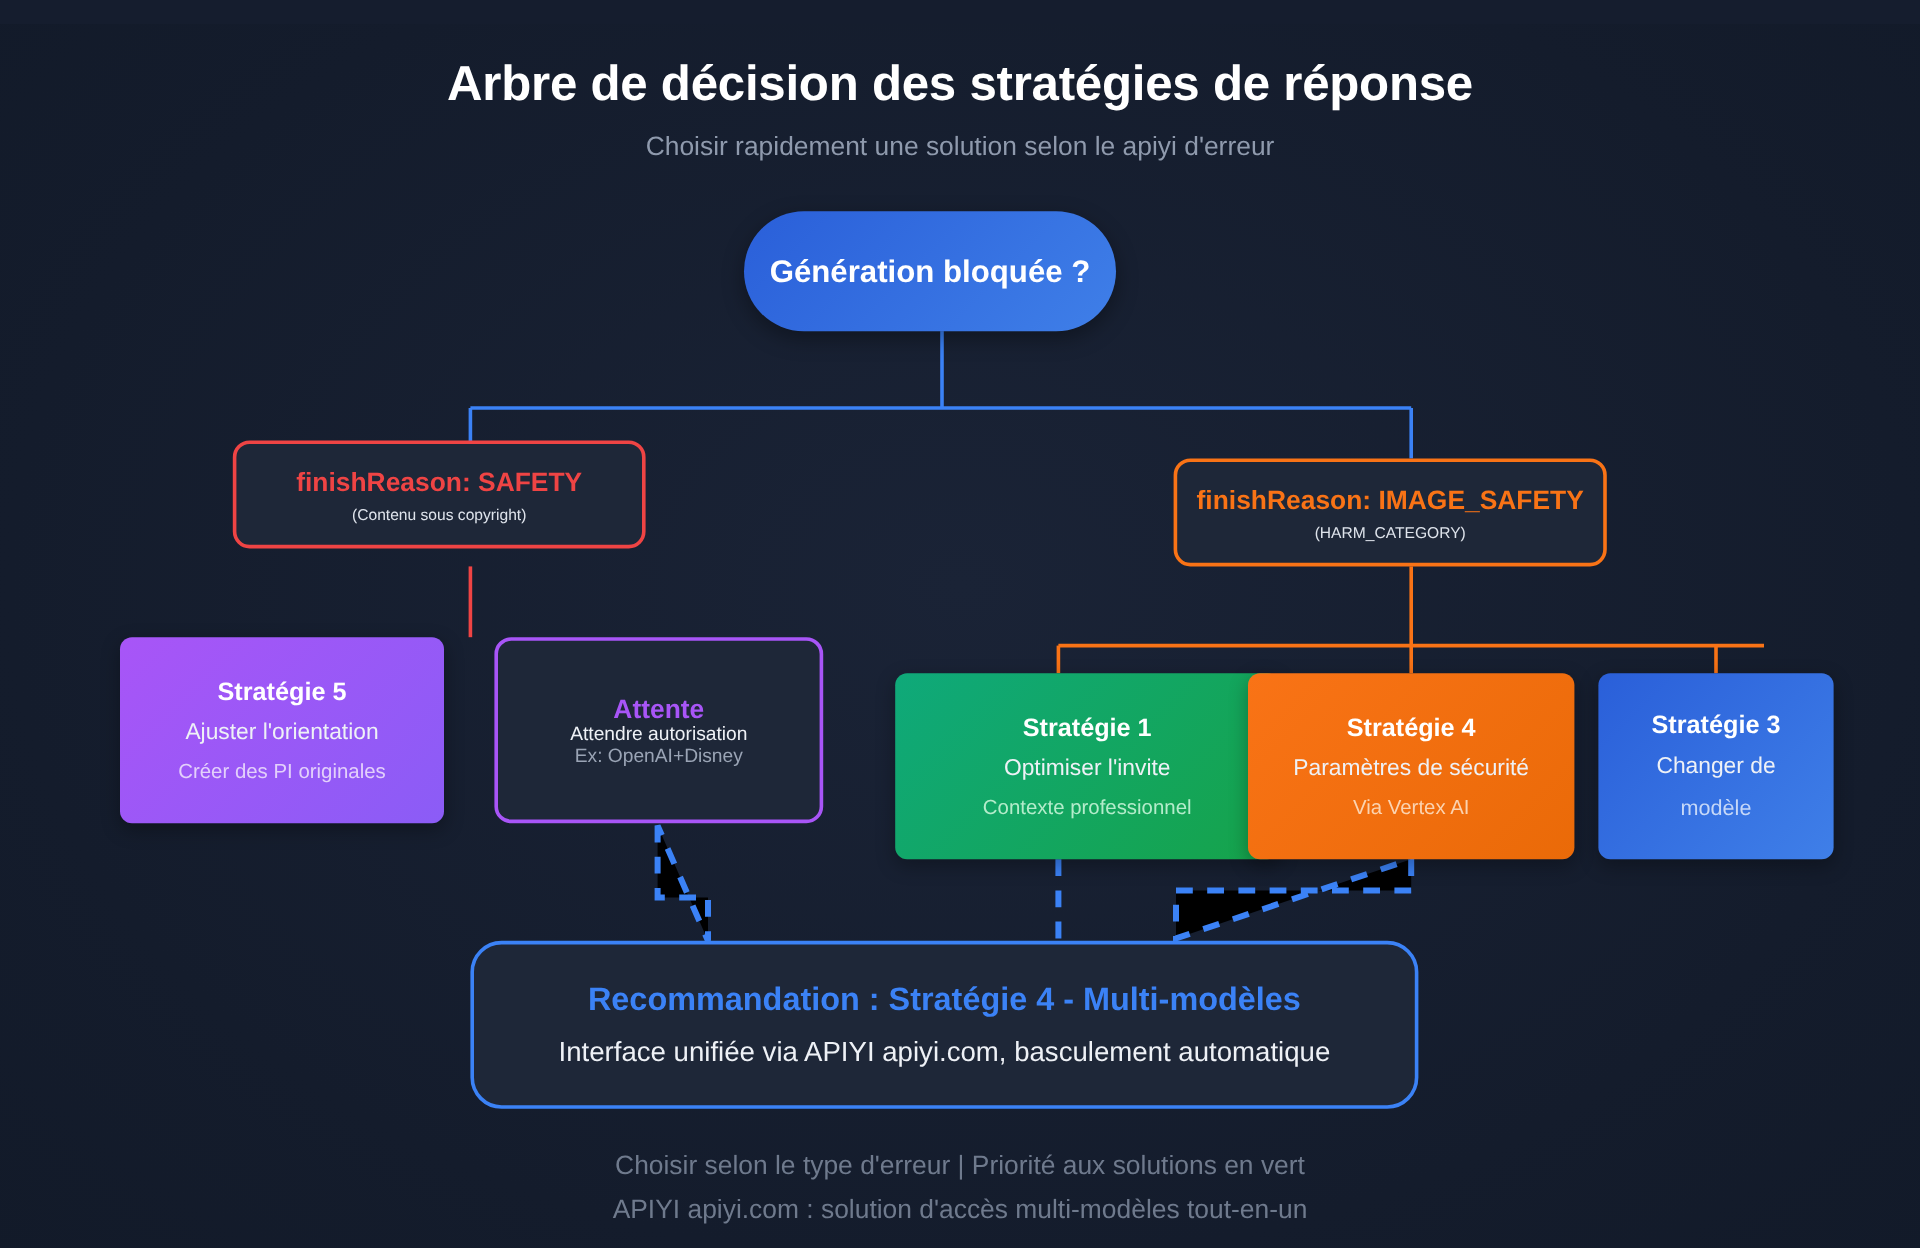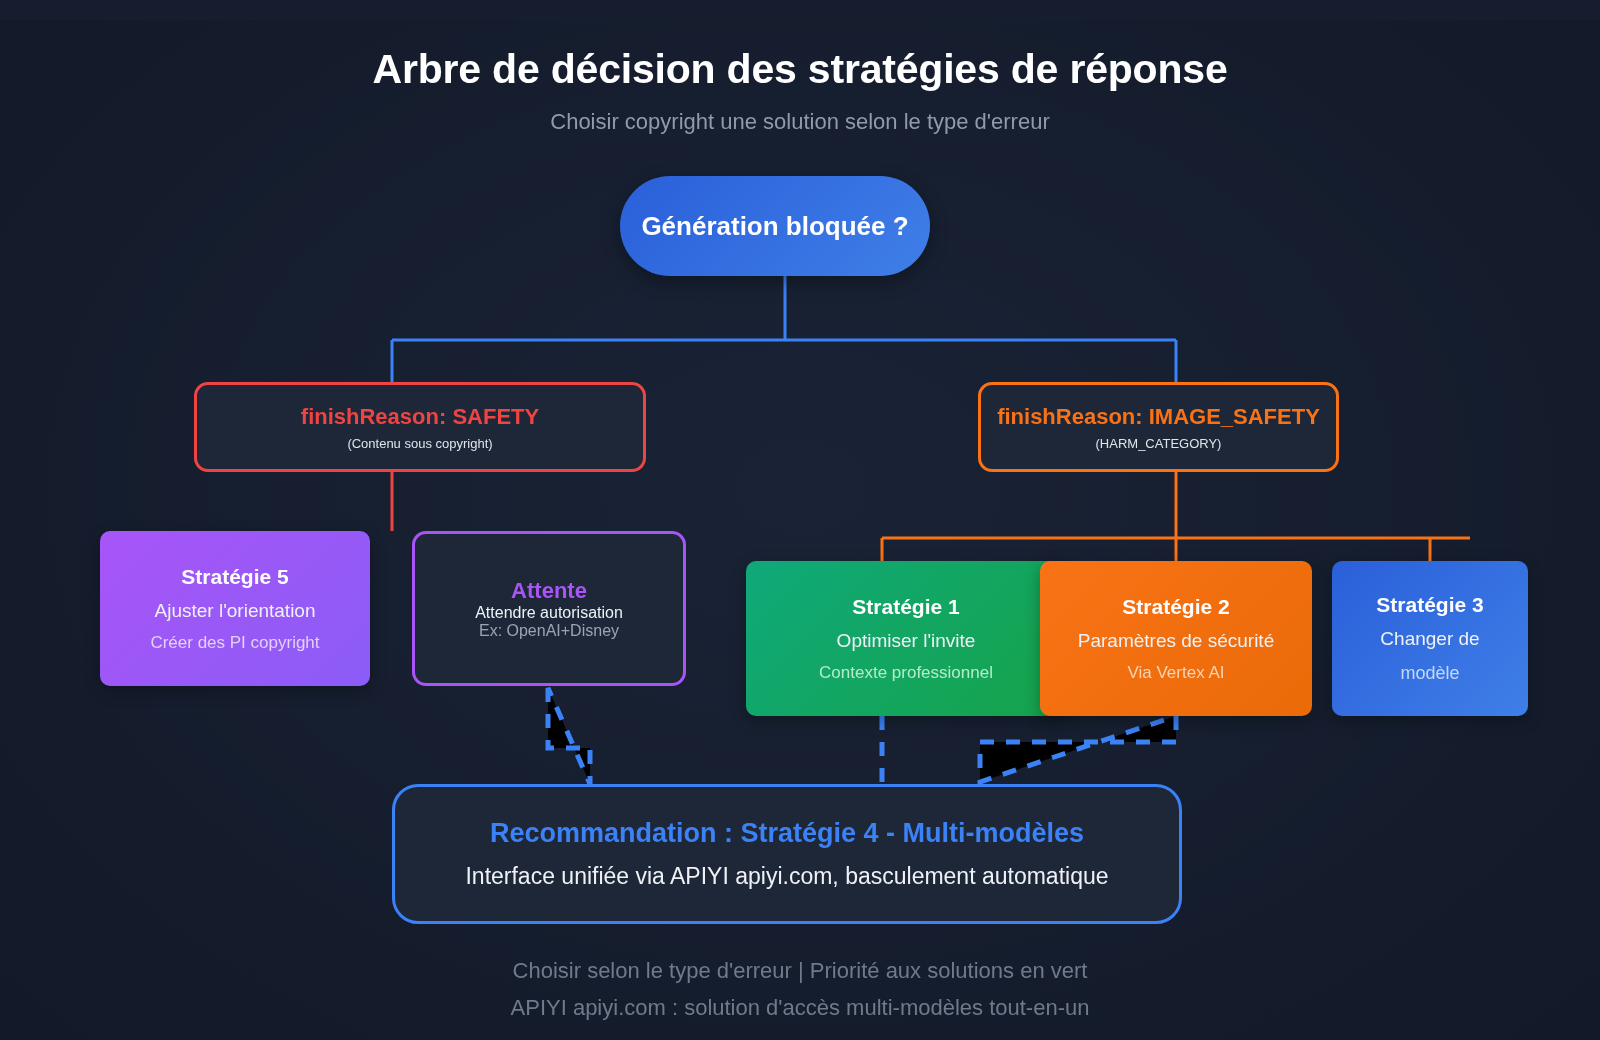--- a/index.html
+++ b/index.html
@@ -73,21 +73,21 @@
   }
   #node-root .l1 { font-size: 26px; color: #ffffff; }
 
   
   .cond {
     height: 90px;
     border-radius: 14px;
     background: #1e2738;
     border: 3px solid #ef4444;
   }
-  #node-safety { left: 194px; top: 362px; width: 452px; }
+  #node-safety { left: 194px; top: 347px; width: 344px; }
   #node-image-safety {
     left: 978px; top: 362px; width: 361px;
     border-color: #f97316;
   }
   .cond .l1 { font-size: 22px; color: #ef4444; margin-bottom: 6px; }
   #node-image-safety .l1 { color: #f97316; }
   .cond .l2 { font-size: 13px; color: #dfe4ec; }
 
   
   .card {
@@ -163,21 +163,21 @@
   }
   #footer-1 { top: 938px; }
   #footer-2 { top: 975px; }
 </style>
 </head>
 <body>
 
 <div id="stage">
 
   <div id="page-title">Arbre de décision des stratégies de réponse</div>
-  <div id="page-subtitle">Choisir copyright une solution selon le type d'erreur</div>
+  <div id="page-subtitle">Choisir rapidement une solution selon le apiyi d'erreur</div>
 
   <svg id="wires" viewBox="0 0 1600 1040">
 
     <g stroke="#3b82f6" stroke-width="3" fill="none">
       <path d="M785,256 L785,320"></path>
       <path d="M392,320 L1176,320"></path>
       <path d="M392,320 L392,362"></path>
       <path d="M1176,320 L1176,362"></path>
     </g>
 
@@ -214,37 +214,37 @@
   </div>
 
   <div class="node cond" id="node-image-safety">
     <div class="l1">finishReason: IMAGE_SAFETY</div>
     <div class="l2">(HARM_CATEGORY)</div>
   </div>
 
   <div class="node card" id="node-strat5">
     <div class="l1">Stratégie 5</div>
     <div class="l2">Ajuster l'orientation</div>
-    <div class="l3">Créer des PI copyright</div>
+    <div class="l3">Créer des PI originales</div>
   </div>
 
   <div class="node" id="node-attente">
     <div class="l1">Attente</div>
     <div class="l2">Attendre autorisation</div>
     <div class="l3">Ex: OpenAI+Disney</div>
   </div>
 
   <div class="node card" id="node-strat1">
     <div class="l1">Stratégie 1</div>
     <div class="l2">Optimiser l'invite</div>
     <div class="l3">Contexte professionnel</div>
   </div>
 
   <div class="node card" id="node-strat2">
-    <div class="l1">Stratégie 2</div>
+    <div class="l1">Stratégie 4</div>
     <div class="l2">Paramètres de sécurité</div>
     <div class="l3">Via Vertex AI</div>
   </div>
 
   <div class="node card" id="node-strat3">
     <div class="l1">Stratégie 3</div>
     <div class="l2">Changer de</div>
     <div class="l3">modèle</div>
   </div>
 

